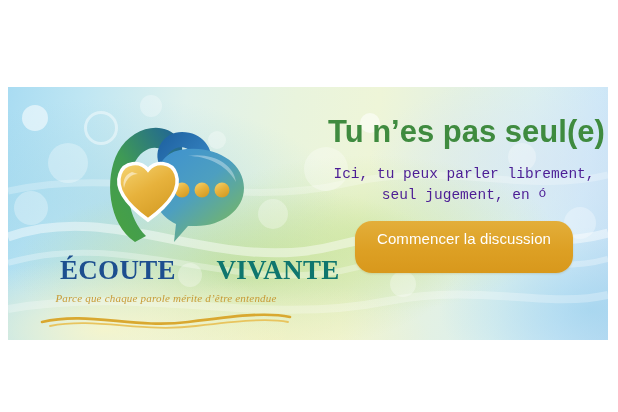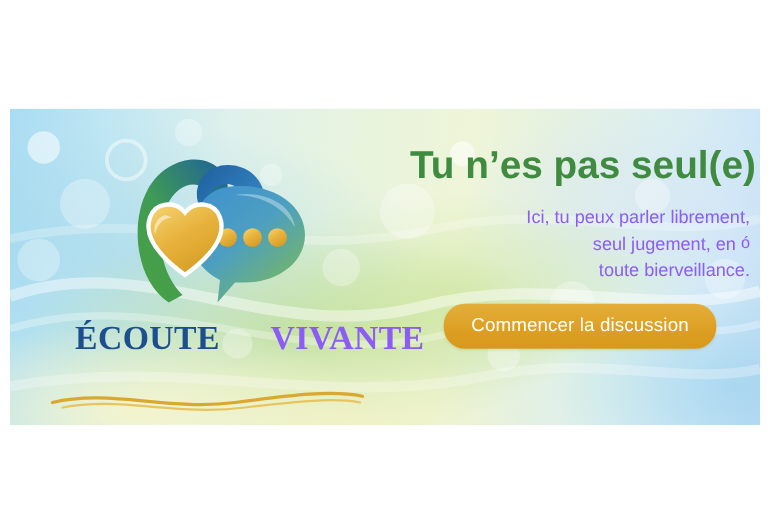--- a/index.html
+++ b/index.html
@@ -97,21 +97,21 @@
     width: 280px;
     text-align: center;
     white-space: nowrap;
     font-family: "Liberation Serif", serif;
     font-size: 27px;
     font-weight: 700;
     letter-spacing: .3px;
     line-height: 1;
   }
   #logo-wordmark .w1 { color: #1d4f8f; margin-left: 34px; }
-  #logo-wordmark .w2 { color: #8b5cf6; }
+  #logo-wordmark .w2 { color: #0f766e; }
 
   #logo-tagline {
     position: absolute;
     left: 0;
     top: 190px;
     width: 280px;
     text-align: center;
     font-family: "Liberation Serif", serif;
     font-style: italic;
     font-size: 11px;
@@ -153,36 +153,35 @@
     font-size: 31px;
     font-weight: 700;
     color: #3f8b3f;
     letter-spacing: 0;
     line-height: 1.05;
     white-space: nowrap;
   }
 
   #body-copy {
     margin-top: 15px;
-    font-family: Liberation Sans, sans-serif;
+    font-family: Liberation Mono, monospace;
     font-size: 14.5px;
     font-weight: 400;
-    color: #8b5cf6;
+    color: #4c1d95;
     line-height: 1.46;
-    text-align: right;
   }
   #body-copy .artifact {
     font-size: 13px;
     vertical-align: 2px;
   }
 
   #cta-button {
     display: inline-block;
     margin-top: 15px;
-    padding: 9px 22px 10px;
+    padding: 9px 22px 26px;
     border: none;
     border-radius: 17px;
     background: linear-gradient(180deg, #e3ae3a 0%, #dda024 55%, #d8981c 100%);
     color: #ffffff;
     font-family: "Liberation Sans", sans-serif;
     font-size: 15px;
     font-weight: 400;
     letter-spacing: .1px;
     white-space: nowrap;
     cursor: pointer;
@@ -264,38 +263,38 @@
 
         <path d="M60,66 C52,56 36,58 32,70 C27,84 38,100 60,116 C82,100 93,84 88,70
                  C84,58 68,56 60,66 Z" fill="url(#gGold)" stroke="#ffffff" stroke-width="3.5"></path>
         <path d="M44,68 C38,70 34,76 36,84 C38,74 44,70 50,70 Z" fill="rgba(255,255,255,.5)"></path>
       </svg>
 
       <div id="logo-wordmark">
         <span class="w1">ÉCOUTE</span><span class="w1"> </span><span class="w2">VIVANTE</span>
       </div>
 
+      <div id="logo-tagline">Parce que chaque parole mérite d’être entendue</div>
 
       <svg id="logo-swoosh" viewBox="0 0 255 22">
         <path d="M4,13 C50,2 96,20 150,13 C196,7 228,3 252,8" fill="none" stroke="#d9a830" stroke-width="2.6" stroke-linecap="round"></path>
         <path d="M12,17 C58,8 104,24 158,17 C200,12 230,9 250,13" fill="none" stroke="#e8c45e" stroke-width="1.8" stroke-linecap="round"></path>
       </svg>
     </div>
 
     <div id="content">
 
 
       <div id="subheadline">Tu n’es pas seul(e)</div>
 
       <div id="body-copy">
         <div>Ici, tu peux parler librement,</div>
         <div>
           <span>seul jugement, en</span>
           <span class="artifact">ó</span>
         </div>
-        <div>toute bierveillance.</div>
       </div>
 
       <button id="cta-button">Commencer la discussion</button>
     </div>
 
   </div>
 </div>
 
 </body></html>

